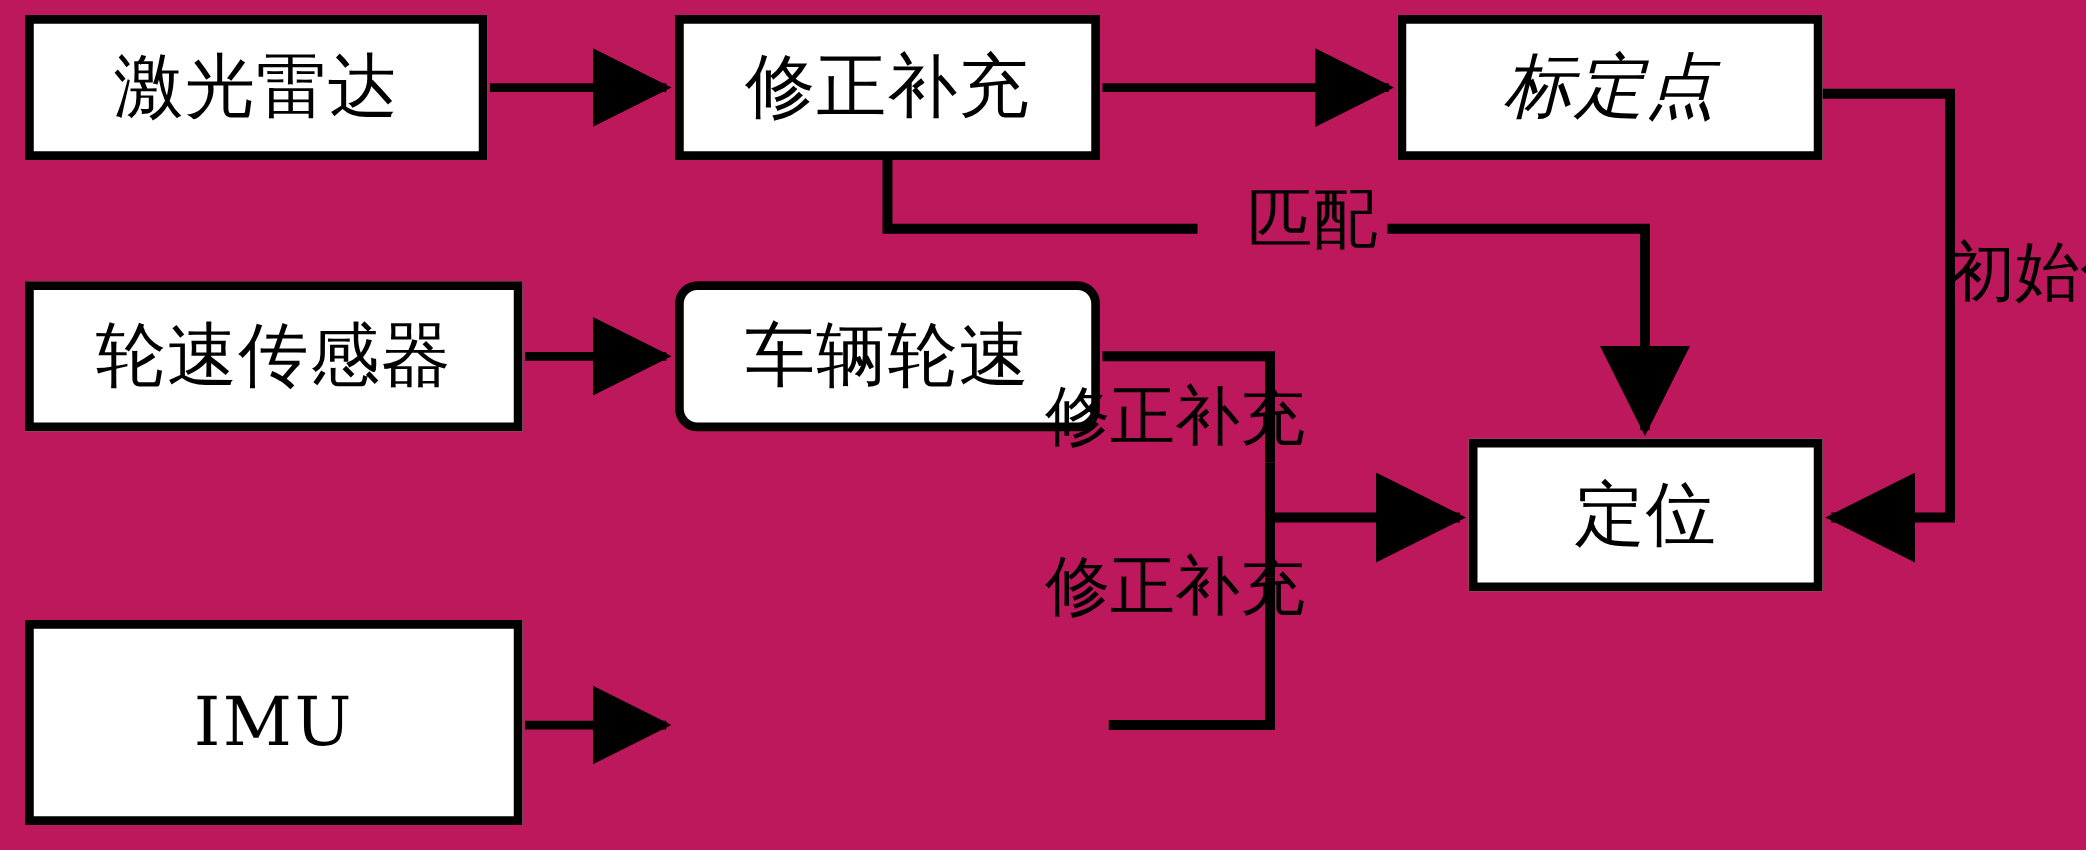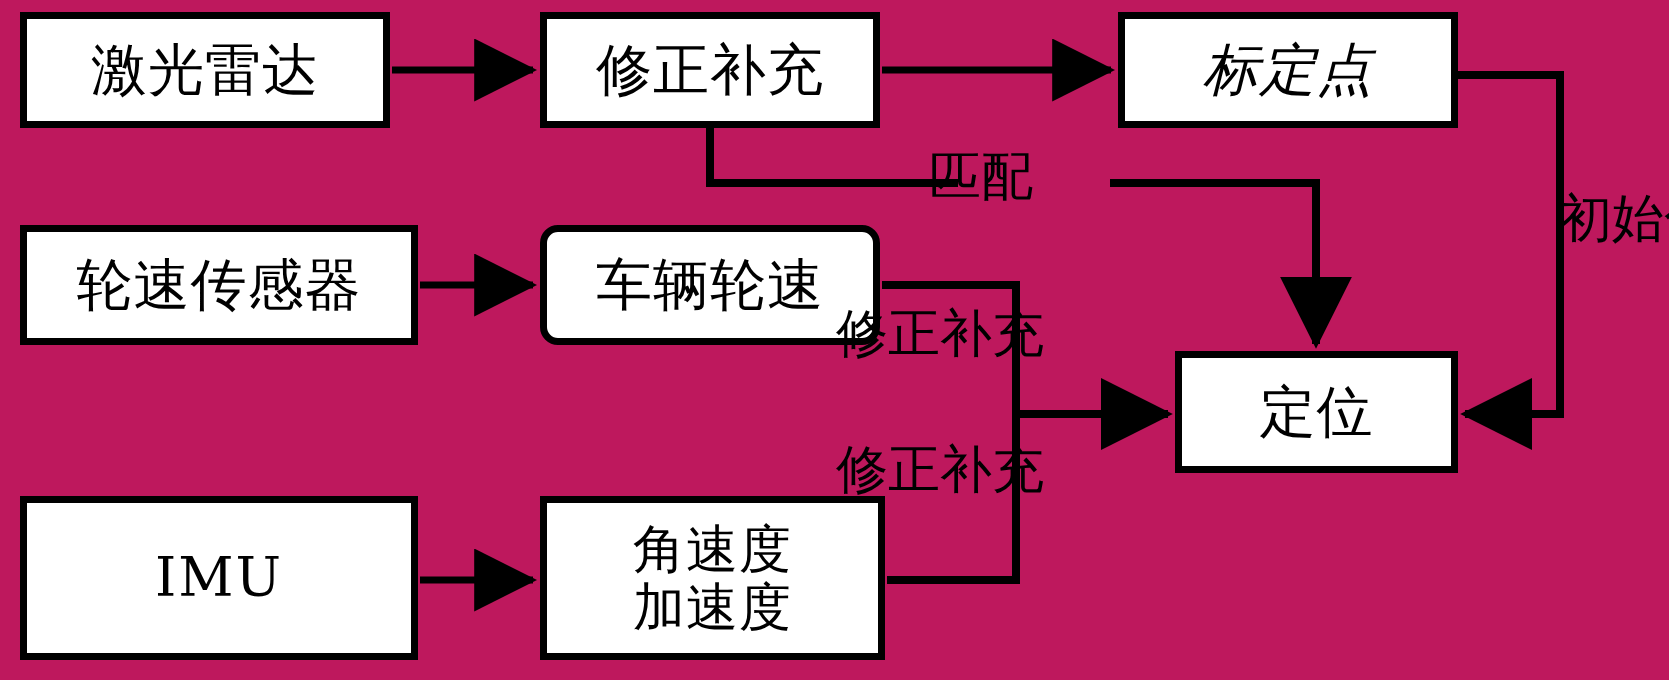--- a/index.html
+++ b/index.html
@@ -128,30 +128,26 @@
   </div>
 
   <div class="node" style="left:540px; top:225px; width:340px; height:120px;border-radius:18px;">
     <span class="node-label">车辆轮速</span>
   </div>
 
   <div class="node" style="left:20px; top:496px; width:398px; height:164px;">
     <span class="node-label latin">IMU</span>
   </div>
 
-  <div class="node" style="left:540px; top:496px; width:345px; height:164px;">
-    <span class="node-label two-line">角速度
-加速度</span>
-  </div>
 
   <div class="node" style="left:1175px; top:351px; width:283px; height:122px;">
     <span class="node-label">定位</span>
   </div>
 
-  <span class="edge-label" style="left:929px; top:150px;">匹配</span>
+  <span class="edge-label" style="left:998px; top:150px;">匹配</span>
 
   <span class="edge-label" style="left:836px; top:307px;">修正补充</span>
 
   <span class="edge-label" style="left:836px; top:443px;">修正补充</span>
 
   <span class="edge-label" style="left:1560px; top:192px;">初始化</span>
 
 </div>
 
 </body></html>

